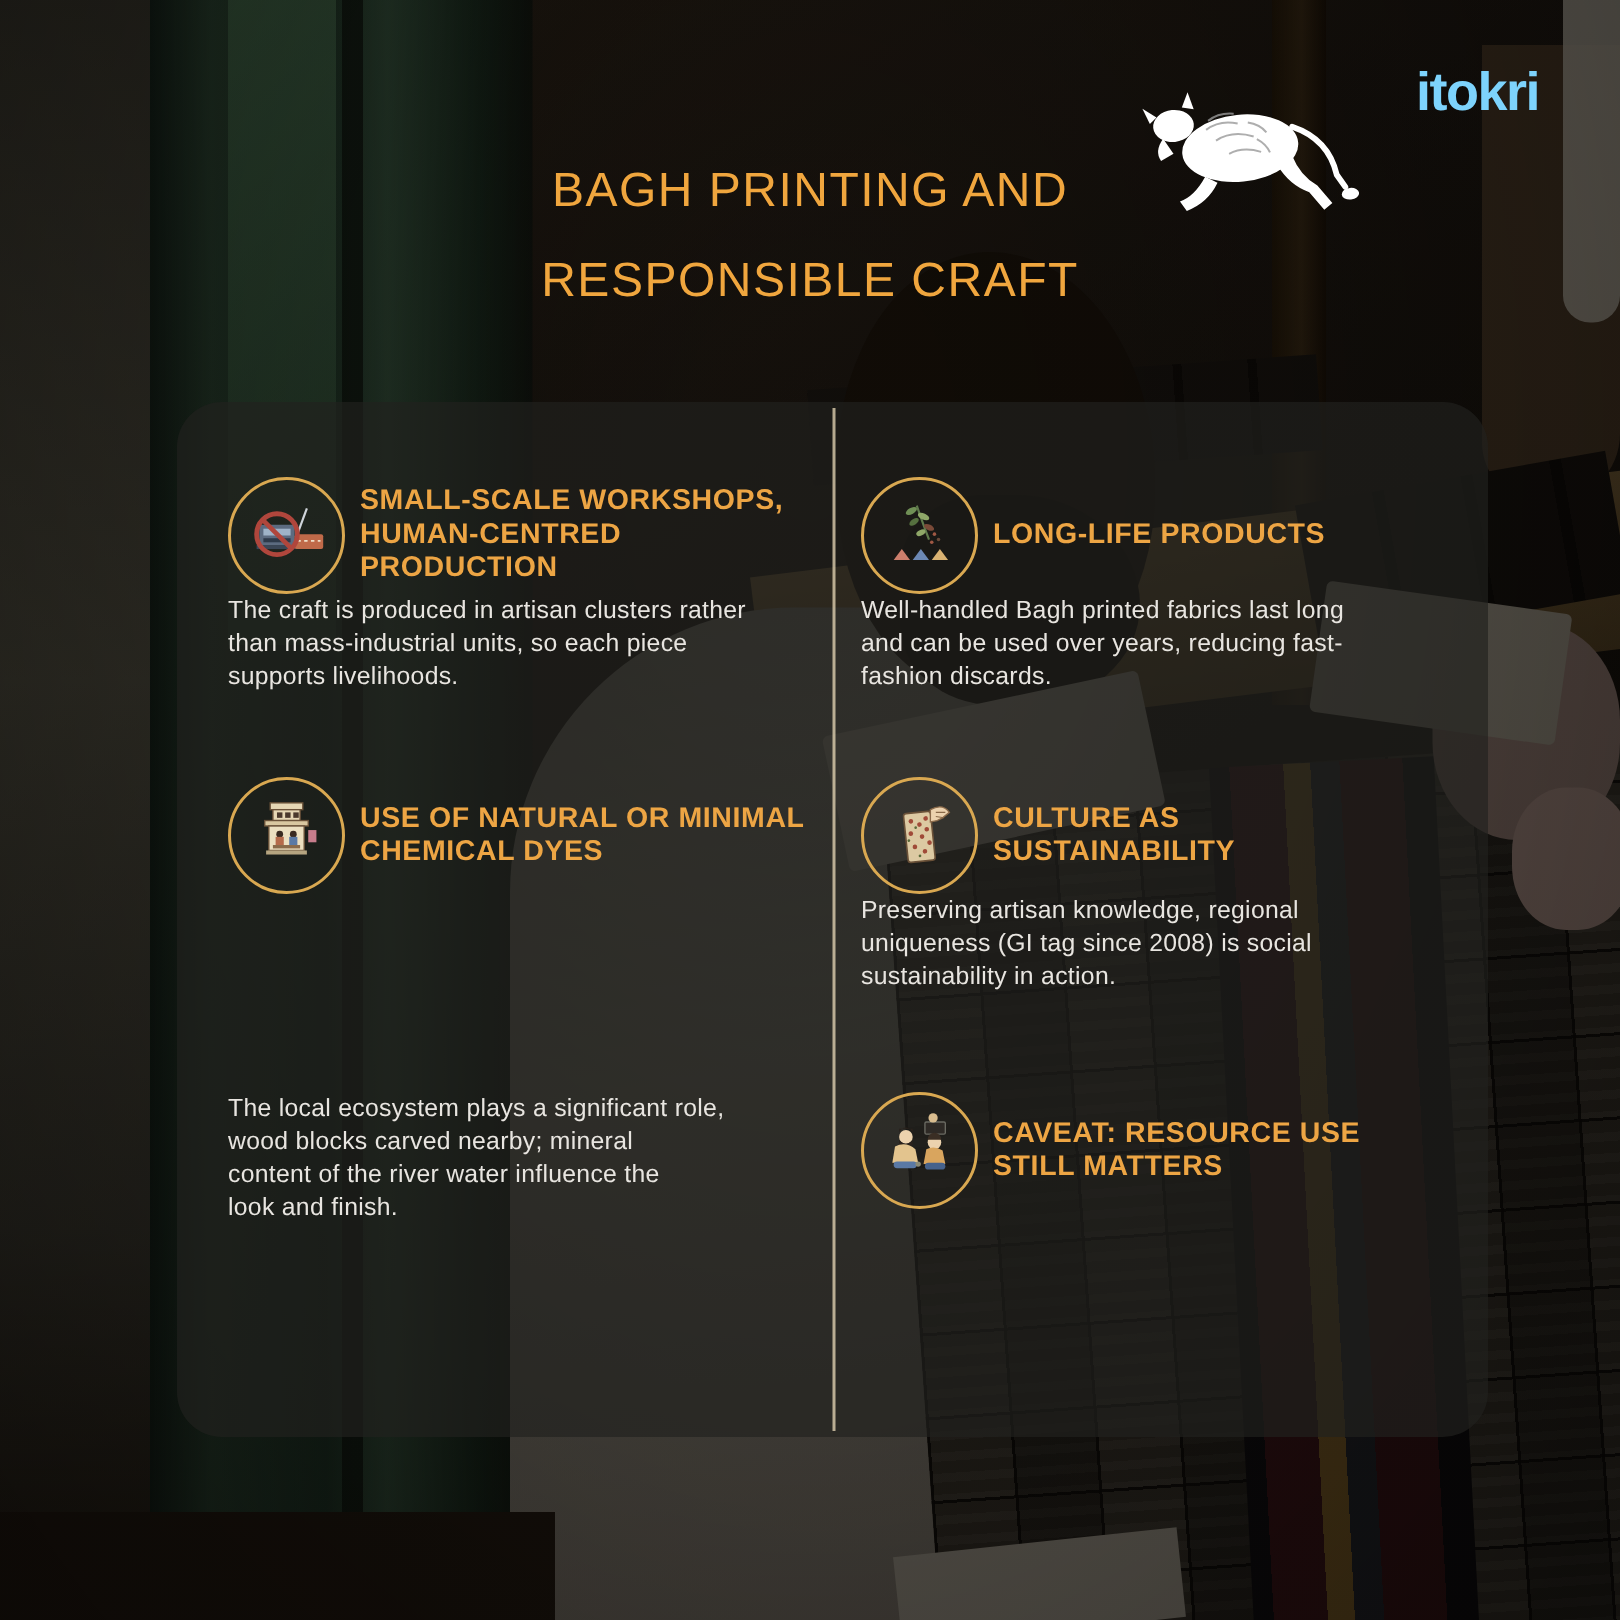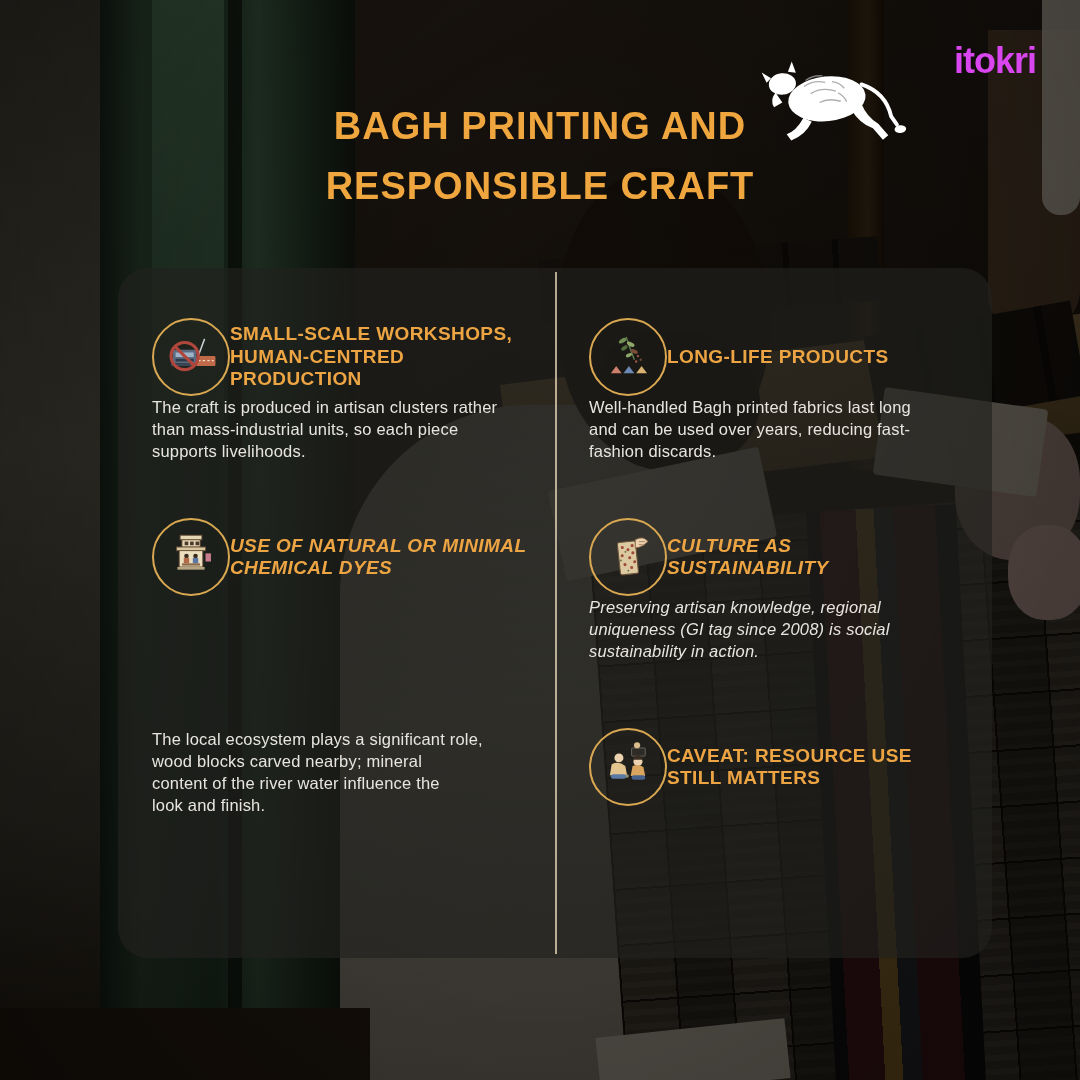--- a/index.html
+++ b/index.html
@@ -43,38 +43,38 @@
       repeating-linear-gradient(90deg, rgba(10,8,6,.9) 0 2px, transparent 2px 56px),
       repeating-linear-gradient(90deg, transparent 0 56px, rgba(0,0,0,.30) 56px 112px),
       repeating-linear-gradient(0deg, rgba(255,248,235,.06) 0 6px, transparent 6px 14px);}
   .ph-band{left:806px;top:512px;width:150px;height:700px;transform:rotate(-3deg);transform-origin:top left;
     background:linear-gradient(90deg,#0e0c10 0 9%,#401419 9% 33%,#8a672a 33% 45%,#23262e 45% 58%,#3c1317 58% 86%,#0b0a0e 86% 100%);}
   .ph-darken{inset:0;background:
      radial-gradient(ellipse at 50% 28%, rgba(0,0,0,.18), rgba(0,0,0,.52)),
      linear-gradient(rgba(12,9,6,.30),rgba(12,9,6,.38));}
 
   
-  .logo{position:absolute;top:40px;right:44px;font-size:36px;font-weight:800;letter-spacing:-1px;
-        color:#d946ef;z-index:5;}
+  .logo{position:absolute;top:40px;right:54px;font-size:36px;font-weight:800;letter-spacing:-1px;
+        color:#7dd3fc;z-index:5;}
   .title{position:absolute;top:96px;left:0;width:100%;text-align:center;z-index:4;
-         color:#f0a63e;font-weight:700;font-size:38px;line-height:60px;letter-spacing:1px;}
+         color:#f0a63e;font-weight:400;font-size:32px;line-height:60px;letter-spacing:1px;}
   .cow{position:absolute;left:742px;top:52px;z-index:5;transform:rotate(-6deg);}
 
   
   .panel{position:absolute;left:118px;top:268px;width:874px;height:690px;z-index:6;
          background:rgba(33,34,30,.66);border-radius:30px;}
   .divider{position:absolute;left:437px;top:4px;bottom:4px;width:2px;background:rgba(233,218,184,.75);}
   .cols{position:absolute;inset:0;display:grid;grid-template-columns:437px 437px;}
   .col{padding-top:50px;box-sizing:border-box;}
   .col-left{padding-left:34px;}
-  .col-right{padding-left:34px;}
+  .col-right{padding-left:19px;}
   .sec{box-sizing:border-box;}
   .sec.r1,.sec.r2{height:200px;}
-  .sec.r2{height:210px;font-style:italic;}
-  .sec-head{display:flex;align-items:center;height:78px;}
+  .sec.r2{height:210px;}
+  .sec-head{display:flex;align-items:center;gap:10px;height:78px;}
   .icon-circle{width:78px;height:78px;flex:0 0 78px;border:2px solid #d9a851;border-radius:50%;
                box-sizing:border-box;display:flex;align-items:center;justify-content:center;}
   .sec-title{margin:0;width:305px;color:#eda544;font-size:19px;font-weight:700;line-height:1.18;
              letter-spacing:.4px;white-space:pre-line;}
   .sec-body{margin:1px 0 0 0;color:#e8e5e0;font-size:16.5px;line-height:1.33;letter-spacing:.2px;
             white-space:pre-line;width:400px;}
   .col-right .sec-body{width:382px;}
 </style>
 </head>
 <body>

